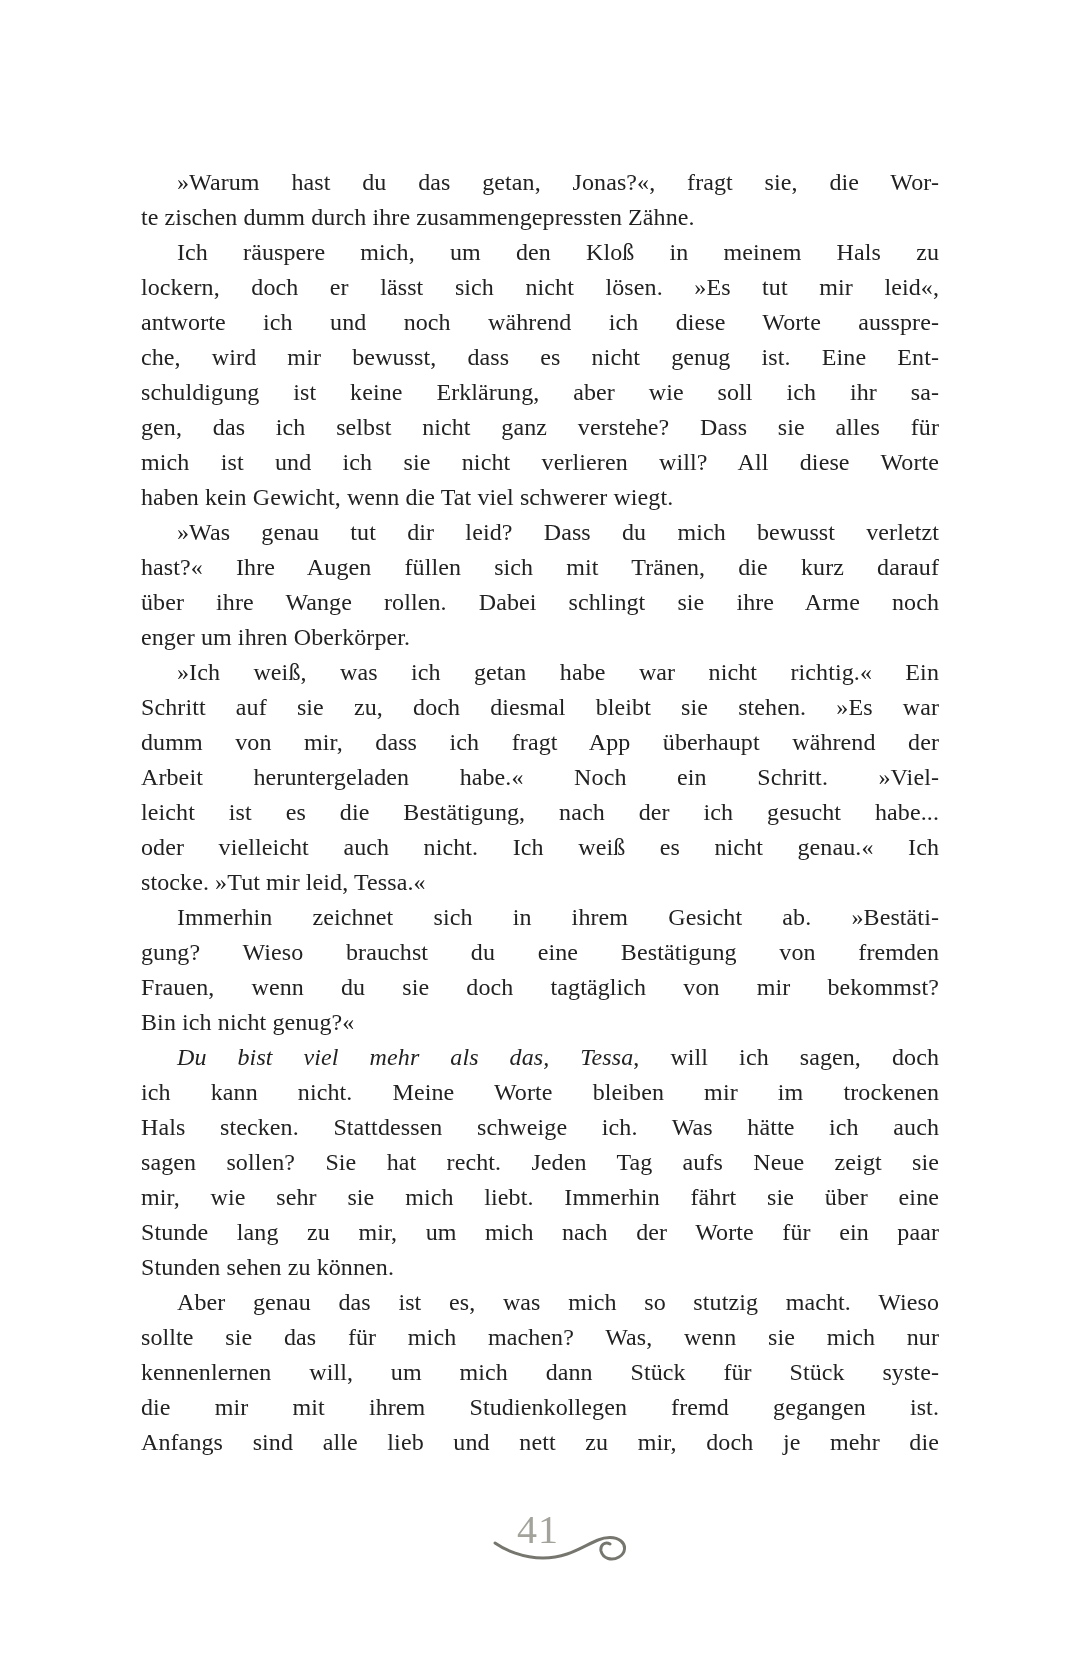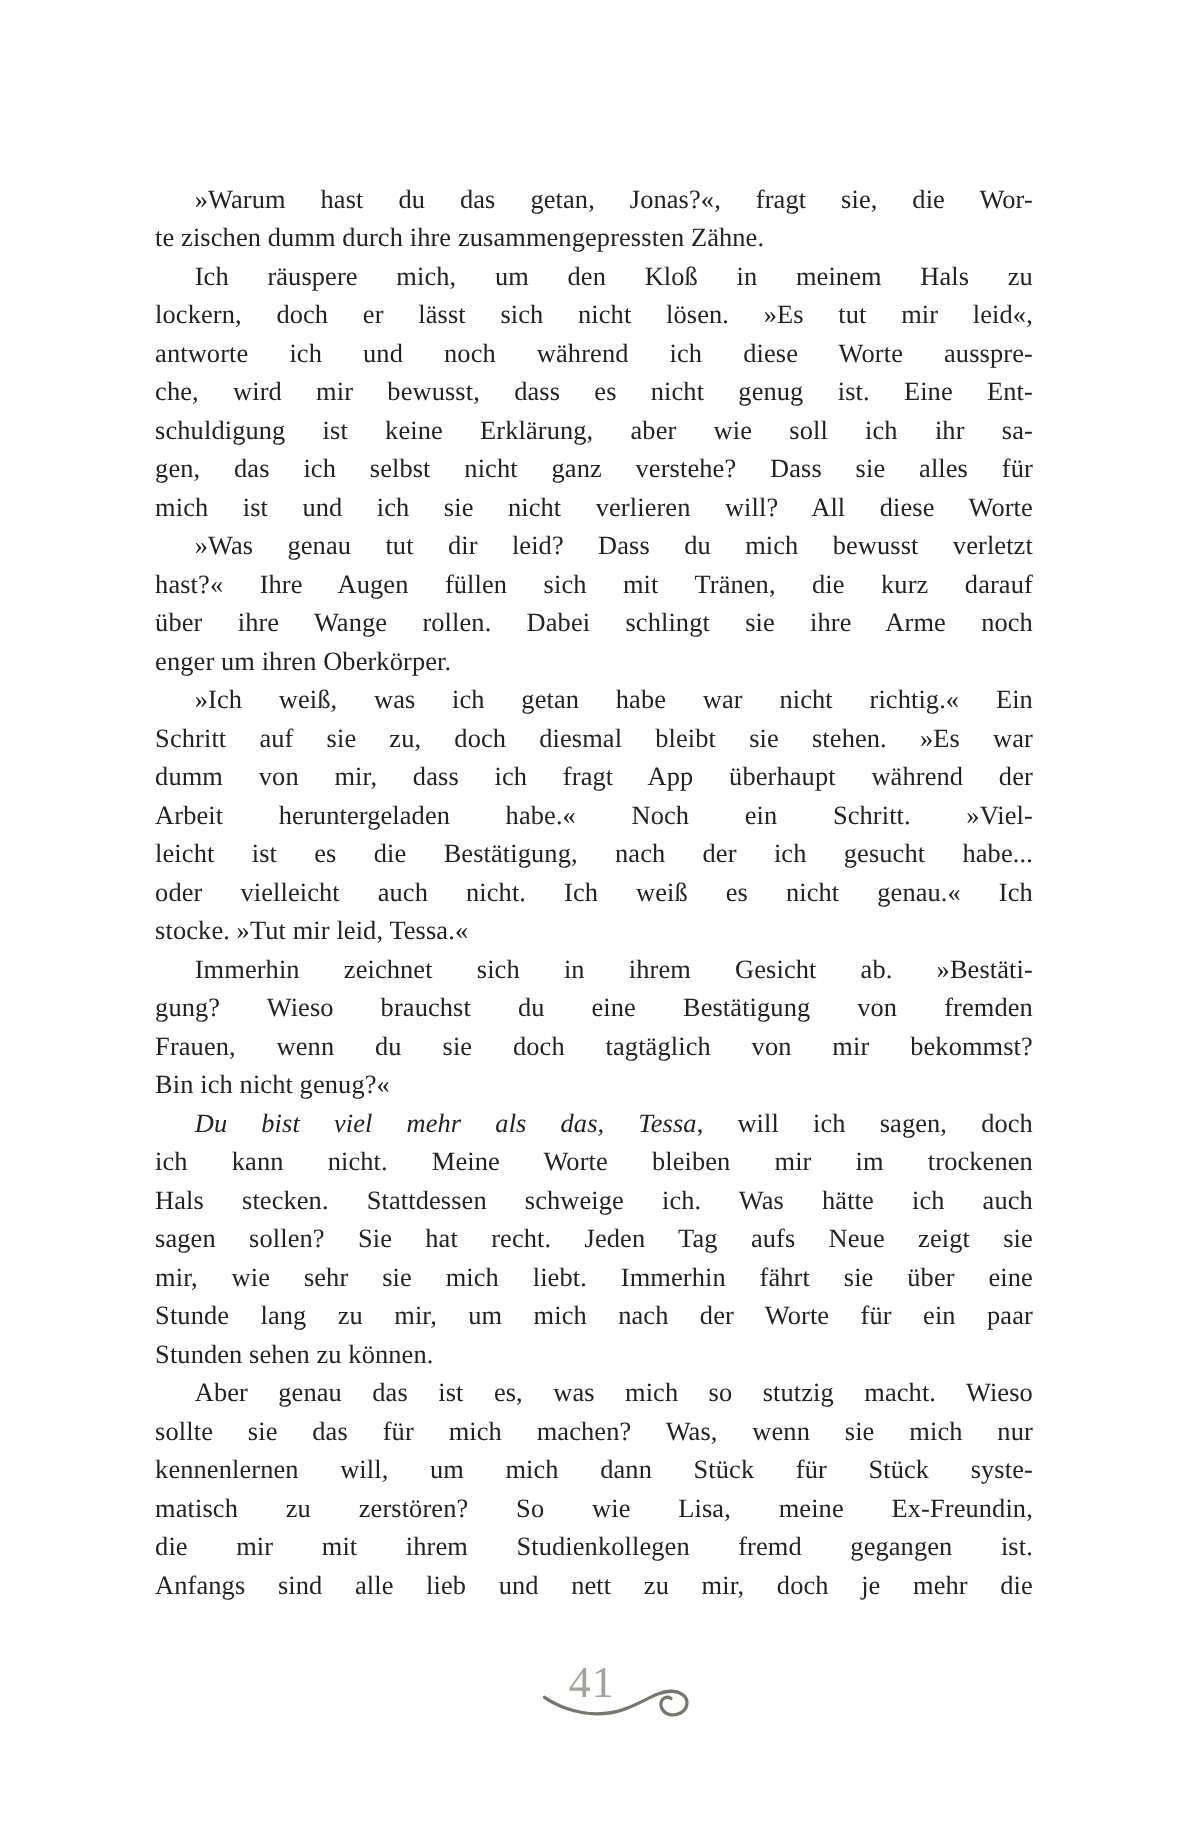--- a/index.html
+++ b/index.html
@@ -64,20 +64,21 @@
   <div class="text-block">
       <div class="line first">»Warum hast du das getan, Jonas?«, fragt sie, die Wor-</div>
       <div class="line para-end">te zischen dumm durch ihre zusammengepressten Zähne.</div>
       <div class="line first">Ich räuspere mich, um den Kloß in meinem Hals zu</div>
       <div class="line">lockern, doch er lässt sich nicht lösen. »Es tut mir leid«,</div>
       <div class="line">antworte ich und noch während ich diese Worte ausspre-</div>
       <div class="line">che, wird mir bewusst, dass es nicht genug ist. Eine Ent-</div>
       <div class="line">schuldigung ist keine Erklärung, aber wie soll ich ihr sa-</div>
       <div class="line">gen, das ich selbst nicht ganz verstehe? Dass sie alles für</div>
       <div class="line">mich ist und ich sie nicht verlieren will? All diese Worte</div>
+      <div class="line para-end">haben kein Gewicht, wenn die Tat viel schwerer wiegt.</div>
       <div class="line first">»Was genau tut dir leid? Dass du mich bewusst verletzt</div>
       <div class="line">hast?« Ihre Augen füllen sich mit Tränen, die kurz darauf</div>
       <div class="line">über ihre Wange rollen. Dabei schlingt sie ihre Arme noch</div>
       <div class="line para-end">enger um ihren Oberkörper.</div>
       <div class="line first">»Ich weiß, was ich getan habe war nicht richtig.« Ein</div>
       <div class="line">Schritt auf sie zu, doch diesmal bleibt sie stehen. »Es war</div>
       <div class="line">dumm von mir, dass ich fragt App überhaupt während der</div>
       <div class="line">Arbeit heruntergeladen habe.« Noch ein Schritt. »Viel-</div>
       <div class="line">leicht ist es die Bestätigung, nach der ich gesucht habe...</div>
       <div class="line">oder vielleicht auch nicht. Ich weiß es nicht genau.« Ich</div>
@@ -89,21 +90,20 @@
       <div class="line first"><em>Du bist viel mehr als das, Tessa</em><span>, will ich sagen, doch</span></div>
       <div class="line">ich kann nicht. Meine Worte bleiben mir im trockenen</div>
       <div class="line">Hals stecken. Stattdessen schweige ich. Was hätte ich auch</div>
       <div class="line">sagen sollen? Sie hat recht. Jeden Tag aufs Neue zeigt sie</div>
       <div class="line">mir, wie sehr sie mich liebt. Immerhin fährt sie über eine</div>
       <div class="line">Stunde lang zu mir, um mich nach der Worte für ein paar</div>
       <div class="line para-end">Stunden sehen zu können.</div>
       <div class="line first">Aber genau das ist es, was mich so stutzig macht. Wieso</div>
       <div class="line">sollte sie das für mich machen? Was, wenn sie mich nur</div>
       <div class="line">kennenlernen will, um mich dann Stück für Stück syste-</div>
-      <div class="line">matisch zu zerstören? So wie Lisa, meine Ex-Freundin,</div>
       <div class="line">die mir mit ihrem Studienkollegen fremd gegangen ist.</div>
       <div class="line">Anfangs sind alle lieb und nett zu mir, doch je mehr die</div>
     </div>
 
   <div class="footer-group">
     <span class="pagenum">41</span>
     <svg class="flourish" viewBox="0 0 140 38" aria-hidden="true">
       <path d="M 2 13
                C 12 20, 30 28, 50 28
                C 75 28, 90 16, 105 10

